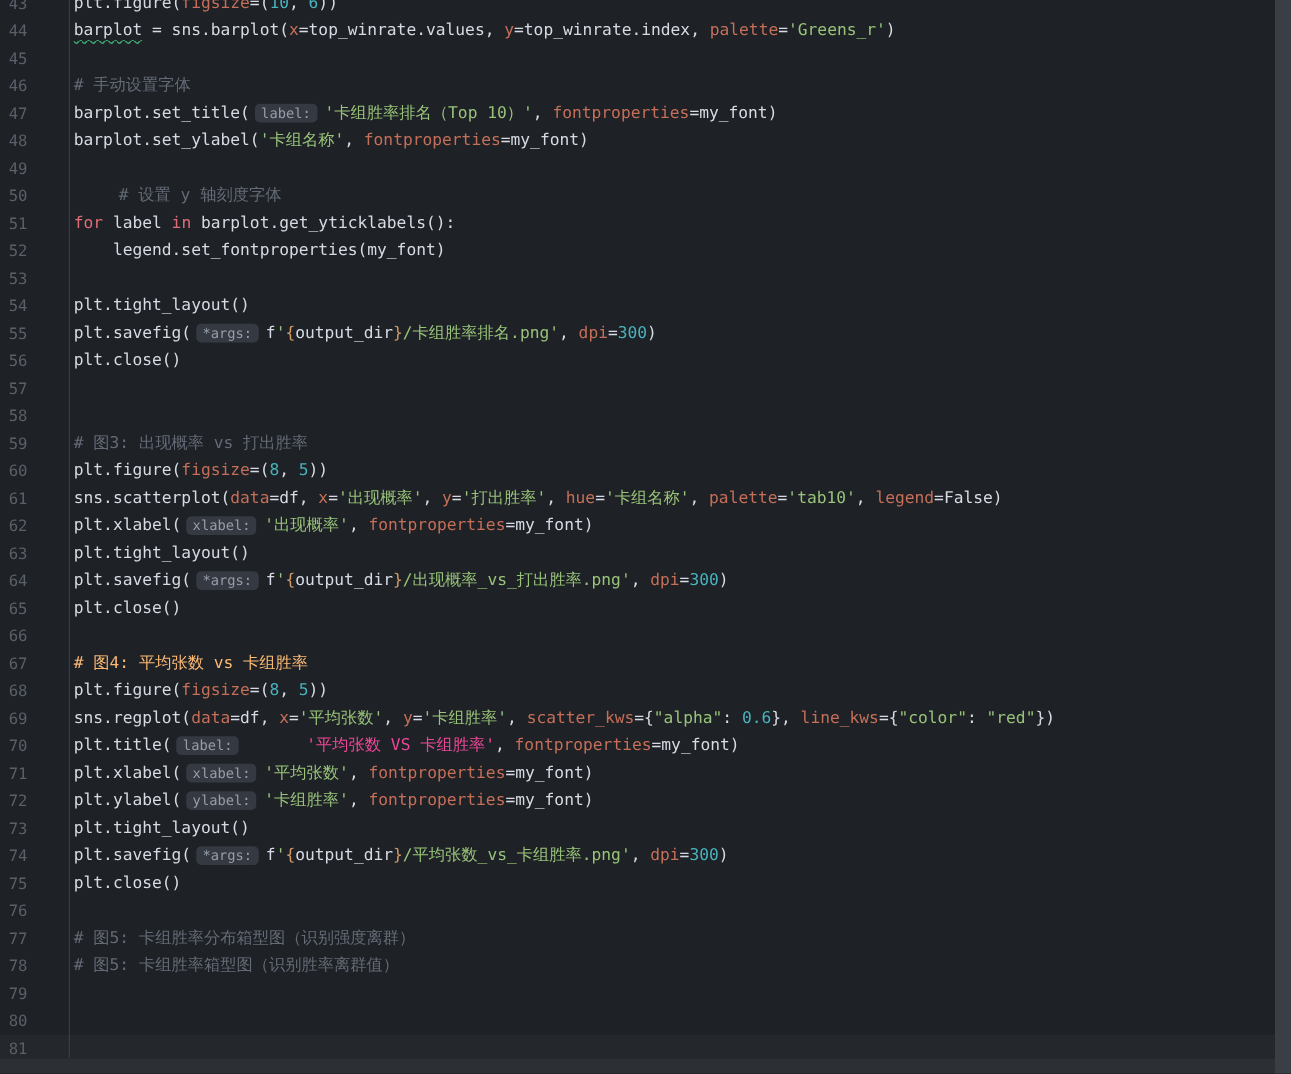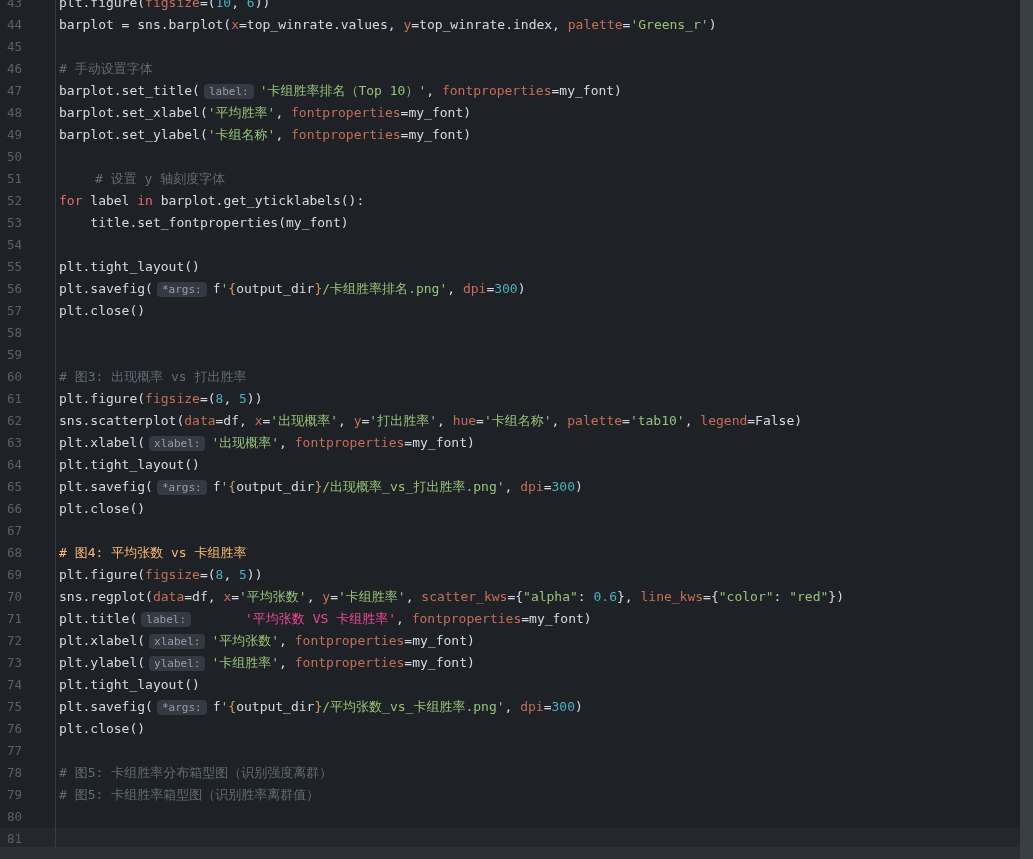--- a/index.html
+++ b/index.html
@@ -74,20 +74,21 @@
     color: #969da8;
     font-size: 11px;
     line-height: 15px;
     height: 15px;
     padding: 0 5px;
     border-radius: 4px;
     margin: 0 6px 0 4px;
     vertical-align: 1px;
   }
   .squiggle {
+    text-decoration: underline;
     text-decoration-style: wavy;
     text-decoration-color: #3fa974;
     text-decoration-thickness: 1px;
     text-underline-offset: 3px;
   }
   .bottom-strip {
     position: absolute;
     left: 0;
     top: 847px;
     width: 1033px;
@@ -151,26 +152,25 @@
       <div class="line-num">80</div>
       <div class="line-num">81</div>
     </div>
   <div class="indent-guide"></div>
   <div class="code-lines">
       <div class="code-line"><span style="color: rgb(214, 219, 227);">plt.figure(</span><span style="color: rgb(197, 110, 88);">figsize</span><span style="color: rgb(214, 219, 227);">=(</span><span style="color: rgb(72, 178, 189);">10</span><span style="color: rgb(214, 219, 227);">, </span><span style="color: rgb(72, 178, 189);">6</span><span style="color: rgb(214, 219, 227);">))</span></div>
       <div class="code-line"><span class="squiggle" style="color: rgb(214, 219, 227);">barplot</span><span style="color: rgb(214, 219, 227);"> = sns.barplot(</span><span style="color: rgb(197, 110, 88);">x</span><span style="color: rgb(214, 219, 227);">=top_winrate.values, </span><span style="color: rgb(197, 110, 88);">y</span><span style="color: rgb(214, 219, 227);">=top_winrate.index, </span><span style="color: rgb(197, 110, 88);">palette</span><span style="color: rgb(214, 219, 227);">=</span><span style="color: rgb(152, 195, 121);">'Greens_r'</span><span style="color: rgb(214, 219, 227);">)</span></div>
       <div class="code-line"></div>
       <div class="code-line"><span style="color: rgb(100, 107, 118);"># 手动设置字体</span></div>
       <div class="code-line"><span style="color: rgb(214, 219, 227);">barplot.set_title(</span><span class="inlay">label:</span><span style="color: rgb(152, 195, 121);">'卡组胜率排名（Top 10）'</span><span style="color: rgb(214, 219, 227);">, </span><span style="color: rgb(197, 110, 88);">fontproperties</span><span style="color: rgb(214, 219, 227);">=my_font)</span></div>
-      <div class="code-line"><span style="color: rgb(214, 219, 227);">barplot.set_xlabel(</span><span style="color: rgb(152, 195, 121);">'平均胜率'</span><span style="color: rgb(214, 219, 227);">, </span><span style="color: rgb(197, 110, 88);">fontproperties</span><span style="color: rgb(214, 219, 227);">=my_font)</span></div>
       <div class="code-line"><span style="color: rgb(214, 219, 227);">barplot.set_ylabel(</span><span style="color: rgb(152, 195, 121);">'卡组名称'</span><span style="color: rgb(214, 219, 227);">, </span><span style="color: rgb(197, 110, 88);">fontproperties</span><span style="color: rgb(214, 219, 227);">=my_font)</span></div>
       <div class="code-line"></div>
       <div class="code-line"><span style="color: rgb(100, 107, 118); margin-left: 36px;"># 设置 y 轴刻度字体</span></div>
       <div class="code-line"><span style="color: rgb(224, 108, 117);">for</span><span style="color: rgb(214, 219, 227);"> label </span><span style="color: rgb(224, 108, 117);">in</span><span style="color: rgb(214, 219, 227);"> barplot.get_yticklabels():</span></div>
-      <div class="code-line"><span style="color: rgb(214, 219, 227);">    title.set_fontproperties(my_font)</span></div>
+      <div class="code-line"><span style="color: rgb(214, 219, 227);">    legend.set_fontproperties(my_font)</span></div>
       <div class="code-line"></div>
       <div class="code-line"><span style="color: rgb(214, 219, 227);">plt.tight_layout()</span></div>
       <div class="code-line"><span style="color: rgb(214, 219, 227);">plt.savefig(</span><span class="inlay">*args:</span><span style="color: rgb(214, 219, 227);">f</span><span style="color: rgb(152, 195, 121);">'</span><span style="color: rgb(209, 154, 102);">{</span><span style="color: rgb(214, 219, 227);">output_dir</span><span style="color: rgb(209, 154, 102);">}</span><span style="color: rgb(152, 195, 121);">/卡组胜率排名.png'</span><span style="color: rgb(214, 219, 227);">, </span><span style="color: rgb(197, 110, 88);">dpi</span><span style="color: rgb(214, 219, 227);">=</span><span style="color: rgb(72, 178, 189);">300</span><span style="color: rgb(214, 219, 227);">)</span></div>
       <div class="code-line"><span style="color: rgb(214, 219, 227);">plt.close()</span></div>
       <div class="code-line"></div>
       <div class="code-line"></div>
       <div class="code-line"><span style="color: rgb(100, 107, 118);"># 图3: 出现概率 vs 打出胜率</span></div>
       <div class="code-line"><span style="color: rgb(214, 219, 227);">plt.figure(</span><span style="color: rgb(197, 110, 88);">figsize</span><span style="color: rgb(214, 219, 227);">=(</span><span style="color: rgb(72, 178, 189);">8</span><span style="color: rgb(214, 219, 227);">, </span><span style="color: rgb(72, 178, 189);">5</span><span style="color: rgb(214, 219, 227);">))</span></div>
       <div class="code-line"><span style="color: rgb(214, 219, 227);">sns.scatterplot(</span><span style="color: rgb(197, 110, 88);">data</span><span style="color: rgb(214, 219, 227);">=df, </span><span style="color: rgb(197, 110, 88);">x</span><span style="color: rgb(214, 219, 227);">=</span><span style="color: rgb(152, 195, 121);">'出现概率'</span><span style="color: rgb(214, 219, 227);">, </span><span style="color: rgb(197, 110, 88);">y</span><span style="color: rgb(214, 219, 227);">=</span><span style="color: rgb(152, 195, 121);">'打出胜率'</span><span style="color: rgb(214, 219, 227);">, </span><span style="color: rgb(197, 110, 88);">hue</span><span style="color: rgb(214, 219, 227);">=</span><span style="color: rgb(152, 195, 121);">'卡组名称'</span><span style="color: rgb(214, 219, 227);">, </span><span style="color: rgb(197, 110, 88);">palette</span><span style="color: rgb(214, 219, 227);">=</span><span style="color: rgb(152, 195, 121);">'tab10'</span><span style="color: rgb(214, 219, 227);">, </span><span style="color: rgb(197, 110, 88);">legend</span><span style="color: rgb(214, 219, 227);">=False)</span></div>
       <div class="code-line"><span style="color: rgb(214, 219, 227);">plt.xlabel(</span><span class="inlay">xlabel:</span><span style="color: rgb(152, 195, 121);">'出现概率'</span><span style="color: rgb(214, 219, 227);">, </span><span style="color: rgb(197, 110, 88);">fontproperties</span><span style="color: rgb(214, 219, 227);">=my_font)</span></div>

